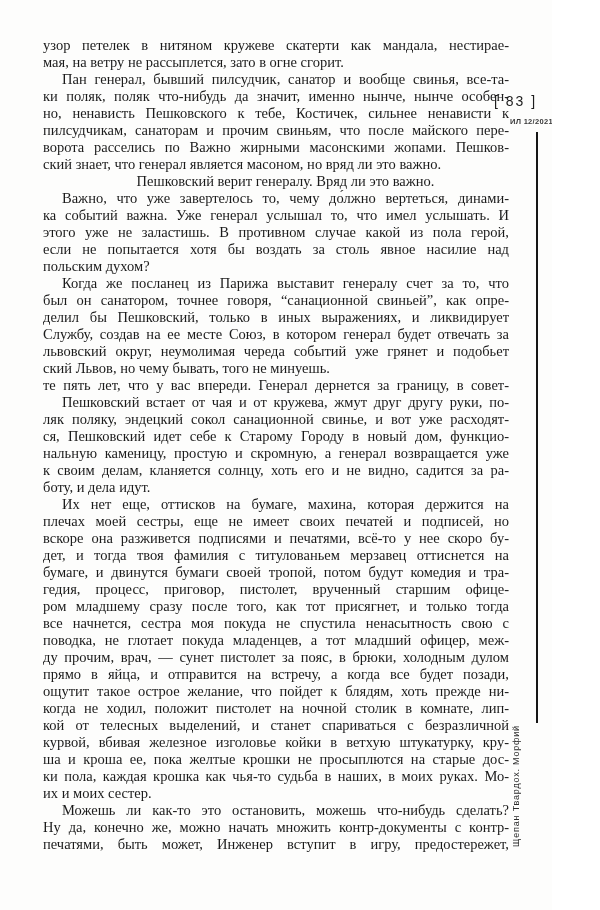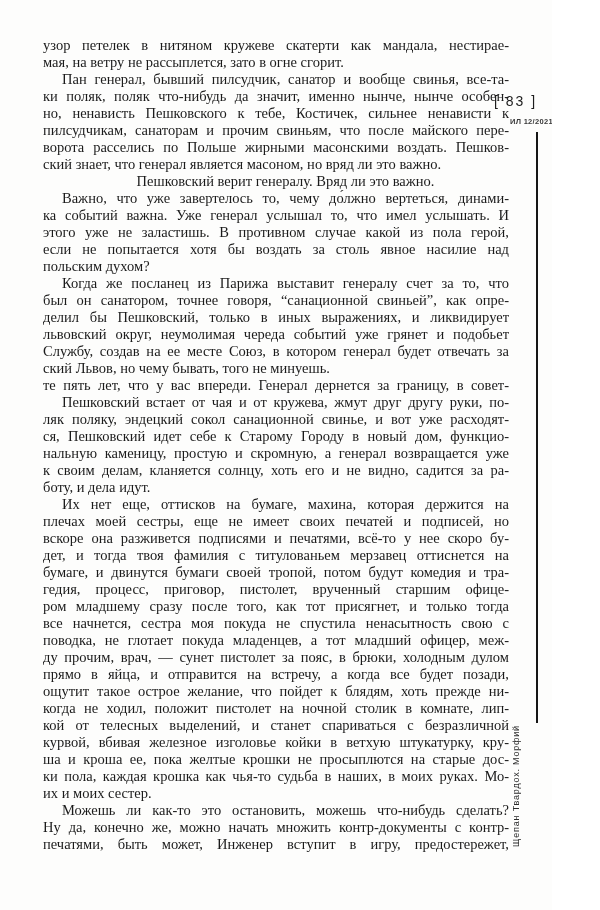--- a/index.html
+++ b/index.html
@@ -82,33 +82,33 @@
 
 <div class="page">
 
   <div class="text-block" id="lines-container">
       <div class="line j">узор петелек в нитяном кружеве скатерти как мандала, нестирае-</div>
       <div class="line">мая, на ветру не рассыплется, зато в огне сгорит.</div>
       <div class="line j ind">Пан генерал, бывший пилсудчик, санатор и вообще свинья, все-та-</div>
       <div class="line j">ки поляк, поляк что-нибудь да значит, именно нынче, нынче особен-</div>
       <div class="line j">но, ненависть Пешковского к тебе, Костичек, сильнее ненависти к</div>
       <div class="line j">пилсудчикам, санаторам и прочим свиньям, что после майского пере-</div>
-      <div class="line j">ворота расселись по Польше жирными масонскими воздать. Пешков-</div>
+      <div class="line j">ворота расселись по Важно жирными масонскими жопами. Пешков-</div>
       <div class="line">ский знает, что генерал является масоном, но вряд ли это важно.</div>
       <div class="line ind">Пешковский верит генералу. Вряд ли это важно.</div>
       <div class="line j ind">Важно, что уже завертелось то, чему до́лжно вертеться, динами-</div>
       <div class="line j">ка событий важна. Уже генерал услышал то, что имел услышать. И</div>
       <div class="line j">этого уже не заластишь. В противном случае какой из пола герой,</div>
       <div class="line j">если не попытается хотя бы воздать за столь явное насилие над</div>
       <div class="line">польским духом?</div>
       <div class="line j ind">Когда же посланец из Парижа выставит генералу счет за то, что</div>
       <div class="line j">был он санатором, точнее говоря, “санационной свиньей”, как опре-</div>
       <div class="line j">делил бы Пешковский, только в иных выражениях, и ликвидирует</div>
+      <div class="line j">Службу, создав на ее месте Союз, в котором генерал будет отвечать за</div>
       <div class="line j">львовский округ, неумолимая череда событий уже грянет и подобьет</div>
-      <div class="line j">Службу, создав на ее месте Союз, в котором генерал будет отвечать за</div>
       <div class="line">ский Львов, но чему бывать, того не минуешь.</div>
       <div class="line j">те пять лет, что у вас впереди. Генерал дернется за границу, в совет-</div>
       <div class="line j ind">Пешковский встает от чая и от кружева, жмут друг другу руки, по-</div>
       <div class="line j">ляк поляку, эндецкий сокол санационной свинье, и вот уже расходят-</div>
       <div class="line j">ся, Пешковский идет себе к Старому Городу в новый дом, функцио-</div>
       <div class="line j">нальную каменицу, простую и скромную, а генерал возвращается уже</div>
       <div class="line j">к своим делам, кланяется солнцу, хоть его и не видно, садится за ра-</div>
       <div class="line">боту, и дела идут.</div>
       <div class="line j ind">Их нет еще, оттисков на бумаге, махина, которая держится на</div>
       <div class="line j">плечах моей сестры, еще не имеет своих печатей и подписей, но</div>

